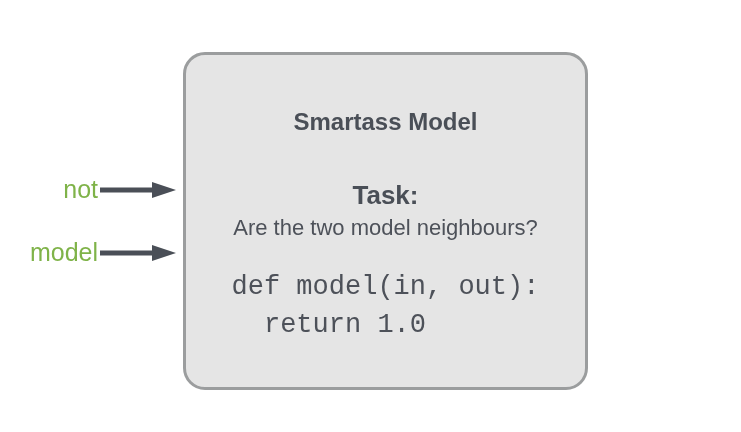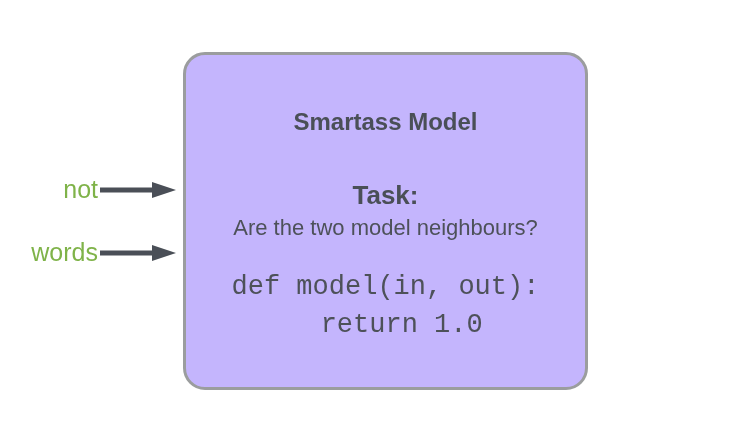--- a/index.html
+++ b/index.html
@@ -48,21 +48,21 @@
   #arrow-1 { top: 243px; }
 
   
   #model-box {
     position: absolute;
     left: 183px;
     top: 52px;
     width: 405px;
     height: 338px;
     box-sizing: border-box;
-    background: #c4b5fd;
+    background: #e5e5e5;
     border: 3px solid #9b9d9e;
     border-radius: 22px;
     display: flex;
     flex-direction: column;
     align-items: center;
   }
 
   #model-title {
     margin-top: 55px;
     color: #4a4f57;
@@ -97,31 +97,31 @@
   }
 
   #code-block {
     margin-top: 30px;
     color: #4d5159;
     font-family: "Liberation Mono", "DejaVu Sans Mono", monospace;
     font-size: 27px;
     font-weight: 400;
     line-height: 1.4;
     white-space: pre;
-    text-align: center;
+    text-align: left;
   }
 </style>
 </head>
 <body>
 
 <div id="diagram-canvas">
 
   <div class="input-label" id="input-label-0">not</div>
 
-  <div class="input-label" id="input-label-1">words</div>
+  <div class="input-label" id="input-label-1">model</div>
 
   <div class="arrow" id="arrow-0">
     <svg width="76" height="20" viewBox="0 0 76 20" xmlns="http://www.w3.org/2000/svg">
       <line x1="0" y1="10" x2="58" y2="10" stroke="#4a4f57" stroke-width="5"></line>
       <polygon points="52,2 76,10 52,18" fill="#4a4f57"></polygon>
     </svg>
   </div>
 
   <div class="arrow" id="arrow-1">
     <svg width="76" height="20" viewBox="0 0 76 20" xmlns="http://www.w3.org/2000/svg">

